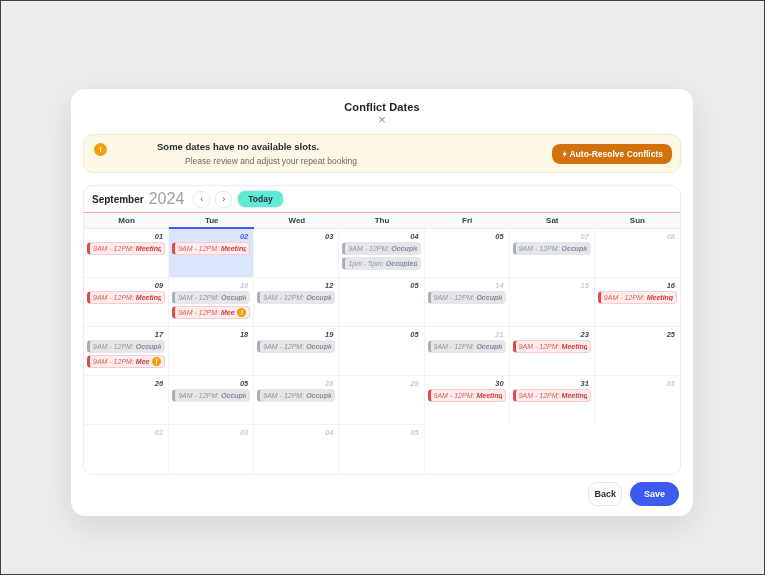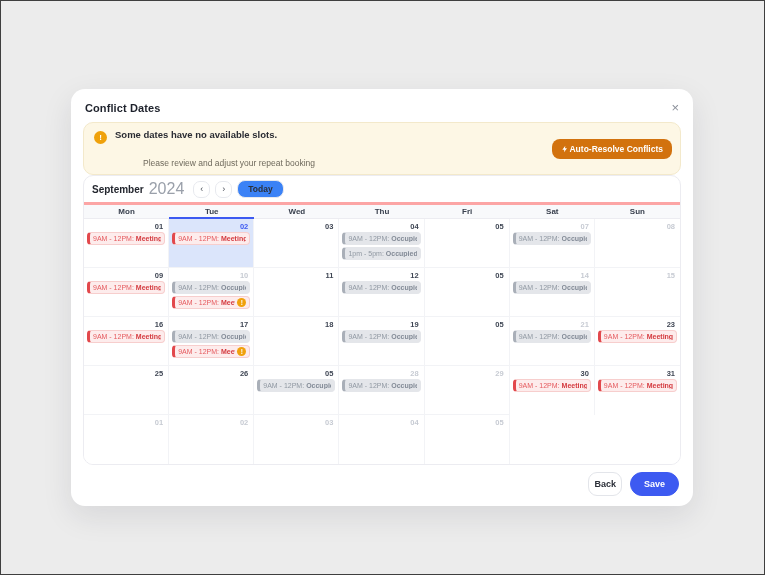--- a/index.html
+++ b/index.html
@@ -3,51 +3,51 @@
 <meta charset="utf-8">
 <style>
   * { margin:0; padding:0; box-sizing:border-box; font-family:"Liberation Sans", sans-serif; }
   html,body { width:765px; height:575px; }
   .page { position:relative; width:765px; height:575px; background:#ececec; border:1px solid #3f3f3f; overflow:hidden; }
 
   .modal { position:absolute; left:70px; top:88px; width:622px; min-height:402px;
            background:#ffffff; border-radius:14px; box-shadow:0 10px 30px rgba(30,34,50,.10);
            padding:10px 12px 10px 12px; }
 
-  .modal-header { display:flex; align-items:center; justify-content:space-between; padding:2px 2px 0 2px; }
+  .modal-header { display:flex; align-items:center; justify-content:space-between; padding:2px 2px 0 2px;flex-direction:column; }
   .modal-title { font-size:11px; font-weight:700; color:#1d212b; letter-spacing:.1px; }
   .close-btn { background:none; border:none; font-size:13px; line-height:1; color:#8a8f99; cursor:pointer; }
 
   .alert { margin-top:8px; display:flex; align-items:center; gap:8px;
            background:#fdf7e5; border:1px solid #f3e9cb; border-radius:10px; padding:6px 8px 6px 10px; }
   .alert-icon { flex:0 0 auto; width:13px; height:13px; border-radius:50%; background:#efa10b; color:#fff;
                 font-size:8px; font-weight:700; display:flex; align-items:center; justify-content:center; align-self:flex-start; margin-top:2px; }
-  .alert-text { display:flex; flex-direction:column; gap:18px; }
+  .alert-text { display:flex; flex-direction:column; gap:4px;margin-left:42px; }
   .alert-title { font-size:9.5px; font-weight:700; color:#2a2c33; }
   .alert-sub { font-size:8.5px; color:#6f6a5d;padding-left:28px; }
   .resolve-btn { margin-left:auto; display:flex; align-items:center; gap:0; background:#d2720e; color:#fff;
                  border:none; border-radius:8px; padding:5px 9px; font-size:8.5px; font-weight:600; cursor:pointer; }
 
-  .calendar { margin-top:0; border:1px solid #ececf1; border-radius:10px; overflow:hidden; }
+  .calendar { margin-top:12px; border:1px solid #ececf1; border-radius:10px; overflow:hidden; }
   .cal-toolbar { display:flex; align-items:center; gap:5px; padding:4px 8px; }
   .month-label { font-size:10px; font-weight:700; color:#23262e; }
   .year-label { font-size:16px; color:#9aa0aa; margin-right:4px; }
   .nav-btn { width:17px; height:17px; border:1px solid #e7e9ee; background:#fff; border-radius:7px;
              font-size:9px; color:#4a4f59; display:flex; align-items:center; justify-content:center; cursor:pointer; padding-bottom:1px; }
-  .today-btn { border:1px solid #e7e9ee; background:#3b82f6; border-radius:8px; padding:3px 10px;
+  .today-btn { border:1px solid #e7e9ee; background:#5eead4; border-radius:8px; padding:3px 10px;
                font-size:8.5px; font-weight:600; color:#2c3039; cursor:pointer; }
 
   .weekday-row { display:grid; grid-template-columns:repeat(7,1fr); background:#f8f9fb;
-                 border-top:3px solid #fca5a5; border-bottom:1px solid #ececf1; height:17px; }
+                 border-top:1px solid #fca5a5; border-bottom:1px solid #ececf1; height:17px; }
   .wd { position:relative; display:flex; align-items:center; justify-content:center;
         font-size:8px; font-weight:700; color:#39404e; }
   .wd.active::after { content:""; position:absolute; left:0; right:0; bottom:-1px; height:2px; background:#3d5af1; }
 
   .grid { display:grid; grid-template-columns:repeat(7,1fr); grid-auto-rows:49px; background:#fff; }
-  .cell { border-right:1px solid #f2f3f6; border-bottom:1px solid #f2f3f6; overflow:hidden; padding-top:2px; cursor:pointer; }
+  .cell { border-right:1px solid #f2f3f6; border-bottom:1px solid #f2f3f6; overflow:hidden; padding-top:2px; cursor:pointer;font-style:italic; }
   .cell:nth-child(7n) { border-right:none; }
   .grid .cell:nth-last-child(-n+7) { border-bottom:none; }
   .cell.selected { background:#dbe5fb; }
   .date { text-align:right; font-size:7.5px; font-weight:700; color:#3f4654; padding:1px 5px 2px 0; height:11px; }
   .cell.muted .date { color:#c7cbd3; font-weight:600; }
   .cell.selected .date { color:#3d5af1; }
 
   .chip { display:flex; align-items:center; gap:2px; margin:0 3px 2px 3px; border-radius:4px;
           padding:2px 3px 2px 3px; font-size:7px; white-space:nowrap; overflow:hidden; height:13px; }
   .chip .time { flex:0 0 auto; }
@@ -164,23 +164,20 @@
               <span class="time">9AM - 12PM:</span>
               <span class="etitle">Occupied</span>
             </div>
             <div class="chip conflict">
               <span class="time">9AM - 12PM:</span>
               <span class="etitle">Meet...</span>
               <span class="badge">!</span>
             </div>
           </div>
           <div class="cell">
-            <div class="date">11</div>
-          </div>
-          <div class="cell">
             <div class="date">12</div>
             <div class="chip occupied">
               <span class="time">9AM - 12PM:</span>
               <span class="etitle">Occupied</span>
             </div>
           </div>
           <div class="cell">
             <div class="date">05</div>
           </div>
           <div class="cell muted">

